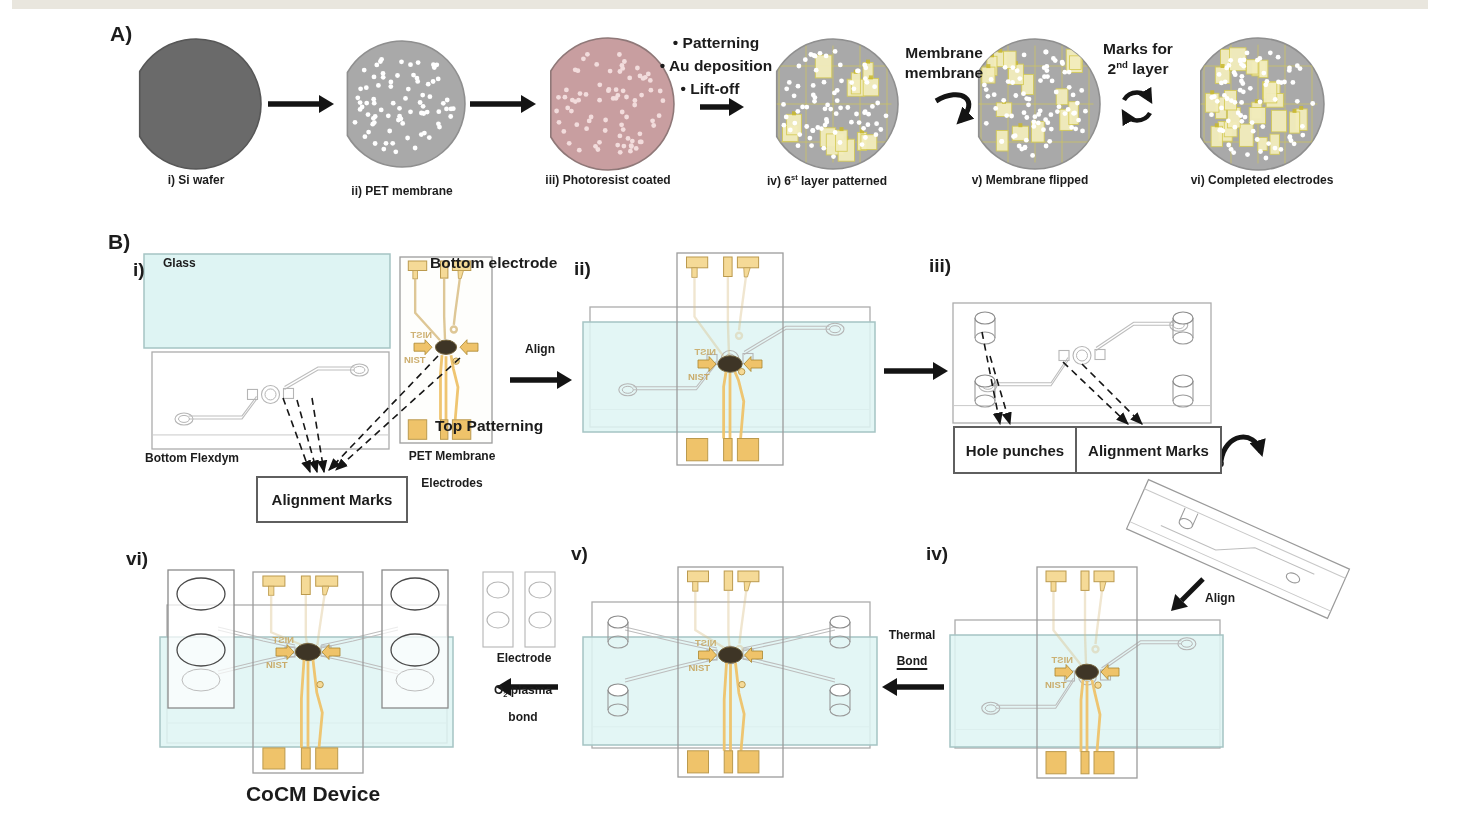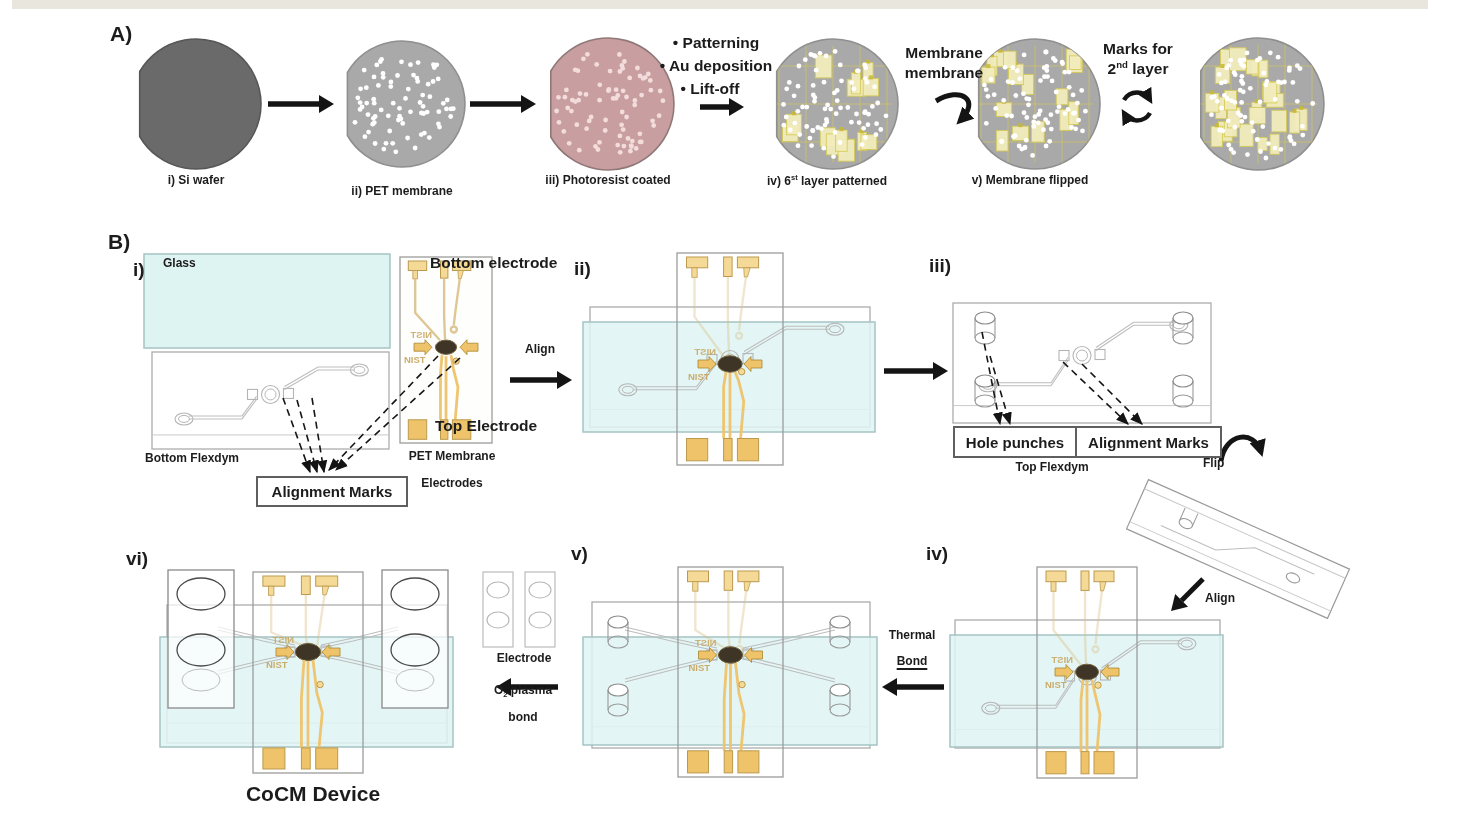--- a/index.html
+++ b/index.html
@@ -5,21 +5,21 @@
   html,body{margin:0;padding:0;background:#fff;}
   #page{position:relative;width:1482px;height:829px;background:#ffffff;
         font-family:"Liberation Sans",sans-serif;overflow:hidden;}
   .strip-top{position:absolute;left:12px;top:0;width:1416px;height:9px;background:#E9E6DE;}
   #art{position:absolute;left:0;top:0;z-index:1;}
   .lbl{position:absolute;font-weight:bold;color:#1c1c1c;white-space:nowrap;line-height:1.12;z-index:2;}
   .f21{font-size:21px}.f20{font-size:12px}.f19{font-size:19px}.f15{font-size:15.5px}
   .ctr{transform:translateX(-50%);text-align:center;}
   .abox{position:absolute;border:2px solid #5f5f5f;background:#fff;font-weight:bold;font-size:15px;
         color:#1c1c1c;display:flex;align-items:center;justify-content:center;white-space:nowrap;
-        padding:0 6px;z-index:3;}
+        padding:8px 6px;z-index:3;}
   sup{font-size:0.62em;text-align:center;}
   sub{font-size:0.62em;}
   .bl::before{content:"• ";}
   .und{text-decoration:underline;text-decoration-thickness:2px;text-underline-offset:3px;}
 </style>
 </head>
 <body>
 
 <div id="page">
   <div class="strip-top"></div>
@@ -890,36 +890,37 @@
         <ellipse cx="415" cy="680" rx="19" ry="11" fill="none" stroke="#bdbdbd" stroke-width="1"></ellipse>
       </g>
     </svg>
 
   <div class="lbl f21" style="left:110px;top:22px">A)</div>
   <div class="lbl f20 ctr" style="left:196px;top:174px">i) Si wafer</div>
   <div class="lbl f20 ctr" style="left:402px;top:185px">ii) PET membrane</div>
   <div class="lbl f20 ctr" style="left:608px;top:174px">iii) Photoresist coated</div>
   <div class="lbl f20 ctr" style="left:827px;top:174px"><span>iv) 6</span><sup>st</sup><span> layer patterned</span></div>
   <div class="lbl f20 ctr" style="left:1030px;top:174px">v) Membrane flipped</div>
+  <div class="lbl f20 ctr" style="left:1262px;top:174px">vi) Completed electrodes</div>
 
   <div class="lbl f15 ctr bl" style="left:716px;top:34px">Patterning</div>
   <div class="lbl f15 ctr bl" style="left:716px;top:57px">Au deposition</div>
   <div class="lbl f15 ctr bl" style="left:710px;top:80px">Lift-off</div>
 
   <div class="lbl f15 ctr" style="left:944px;top:44px">Membrane</div>
   <div class="lbl f15 ctr" style="left:944px;top:64px">membrane</div>
 
   <div class="lbl f15 ctr" style="left:1138px;top:40px">Marks for</div>
   <div class="lbl f15 ctr" style="left:1138px;top:60px"><span>2</span><sup>nd</sup><span> layer</span></div>
 
   <div class="lbl f21" style="left:108px;top:230px">B)</div>
   <div class="lbl f19" style="left:133px;top:259px">i)</div>
   <div class="lbl f20" style="left:163px;top:257px">Glass</div>
   <div class="lbl f15" style="left:430px;top:254px">Bottom electrode</div>
-  <div class="lbl f15" style="left:435px;top:417px">Top Electrode</div>
+  <div class="lbl f15" style="left:435px;top:417px">Top Patterning</div>
   <div class="lbl f20 ctr" style="left:192px;top:452px">Bottom Flexdym</div>
   <div class="lbl f20 ctr" style="left:452px;top:450px">PET Membrane</div>
   <div class="lbl f20 ctr" style="left:452px;top:477px">Electrodes</div>
   <div class="abox" style="left:256px;top:476px;width:136px;height:27px">Alignment Marks</div>
   <div class="lbl f20 ctr" style="left:540px;top:343px">Align</div>
   <div class="lbl f19" style="left:574px;top:258px">ii)</div>
   <div class="lbl f19" style="left:929px;top:255px">iii)</div>
   <div class="abox" style="left:953px;top:426px;width:108px;height:28px">Hole punches</div>
   <div class="abox" style="left:1075px;top:426px;width:131px;height:28px">Alignment Marks</div>
   <div class="lbl f20 ctr" style="left:1052px;top:461px">Top Flexdym</div>

